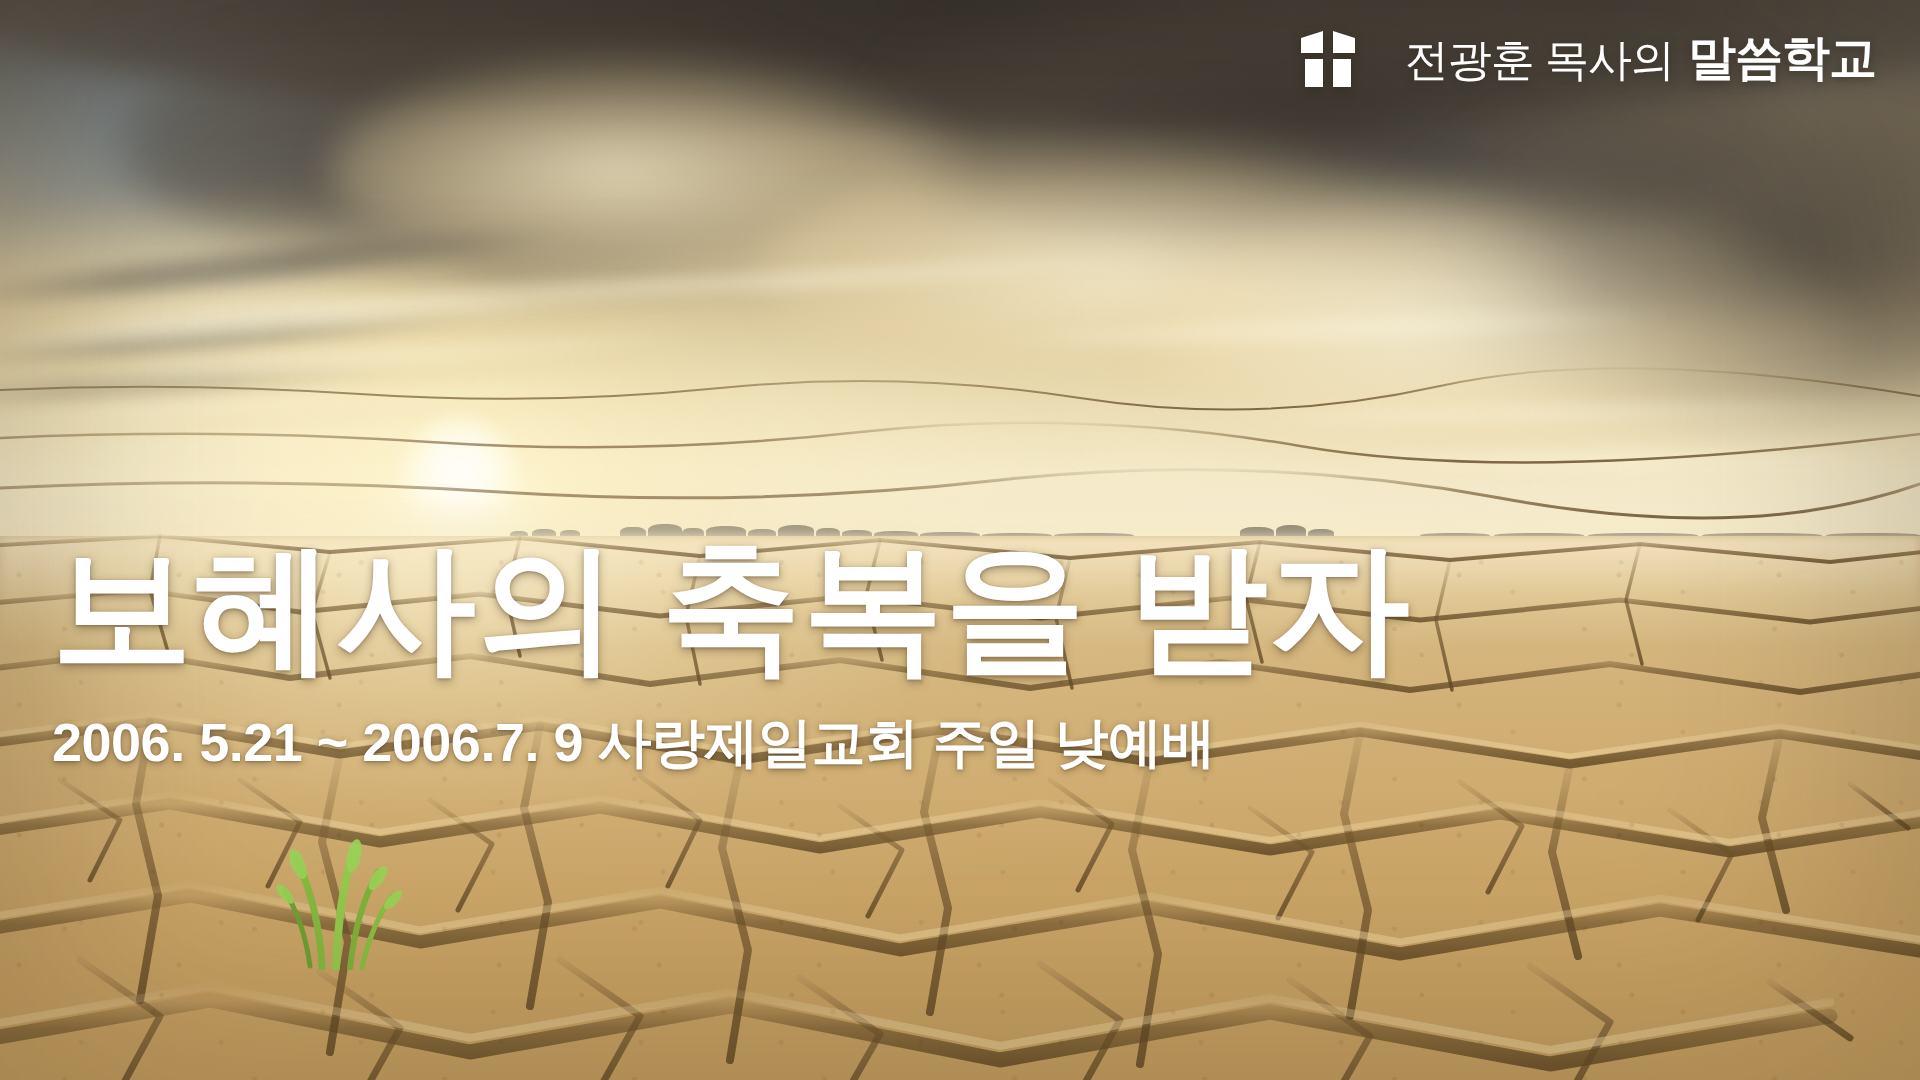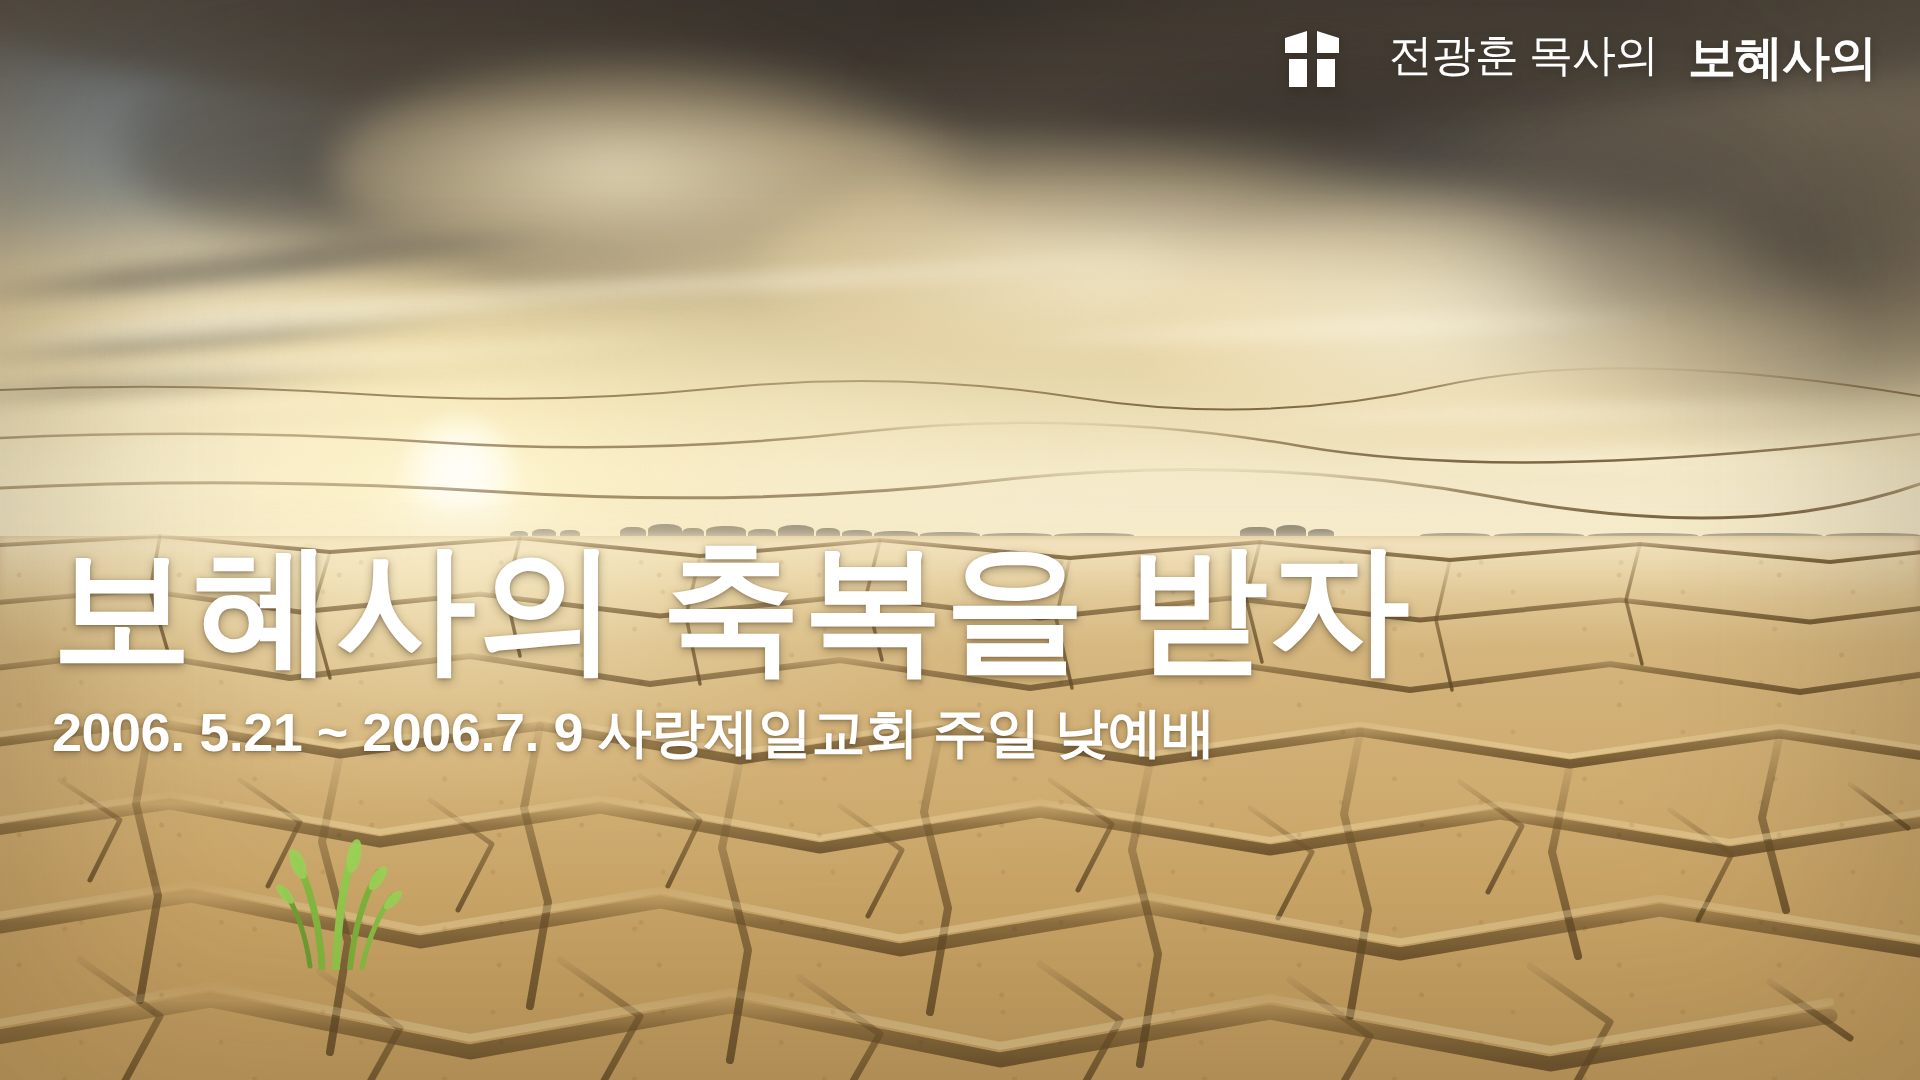--- a/index.html
+++ b/index.html
@@ -213,42 +213,42 @@
   .sprout { position:absolute; left:250px; top:820px; width:190px; height:150px; }
 
   
   .brand {
     position:absolute; right:44px; top:26px;
     display:flex; align-items:center; gap:16px;
     filter:drop-shadow(0 2px 5px rgba(40,34,24,.5));
   }
   .brand-mark { width:58px; height:62px; flex:0 0 auto; }
   .brand-text {
-    display:flex; align-items:flex-start; gap:16px;
+    display:flex; align-items:flex-end; gap:0;
     color:#ffffff; white-space:nowrap;margin-left:32px;
   }
   .brand-regular { font-size:44px; font-weight:400; letter-spacing:-1px; }
   .brand-bold    { font-size:48px; font-weight:700; letter-spacing:-1px; margin-left:14px; }
 
   
   .title-block { position:absolute; left:52px; top:534px; }
 
   .main-title {
     font-size:140px;
     font-weight:700;
     color:#ffffff;
     letter-spacing:2px;
     line-height:1.05;
     white-space:nowrap;
     text-shadow:
       0 3px 10px rgba(70,50,24,.42),
       0 1px 3px rgba(70,50,24,.30);
   }
   .sub-title {
-    margin-top:16px;
+    margin-top:26px;
     font-size:54px;
     font-weight:700;
     color:#ffffff;
     letter-spacing:-0.5px;
     white-space:nowrap;
     text-shadow:
       0 2px 7px rgba(70,50,24,.45),
       0 1px 2px rgba(70,50,24,.3);
   }
 
@@ -444,21 +444,21 @@
   <div class="brand">
     <svg class="brand-mark" viewBox="0 0 58 62">
 
       <path d="M2 11 L24 4 L24 26 L2 26 Z" fill="#ffffff"></path>
       <path d="M34 4 L56 11 L56 26 L34 26 Z" fill="#ffffff"></path>
       <path d="M6 32 L24 32 L24 60 L6 60 Z" fill="#ffffff"></path>
       <path d="M34 32 L52 32 L52 60 L34 60 Z" fill="#ffffff"></path>
     </svg>
     <div class="brand-text">
       <span class="brand-regular">전광훈 목사의</span>
-      <span class="brand-bold">보혜사의</span>
+      <span class="brand-bold">말씀학교</span>
     </div>
   </div>
 
   <div class="title-block">
     <div class="main-title">보혜사의 축복을 받자</div>
     <div class="sub-title">2006. 5.21 ~ 2006.7. 9 사랑제일교회 주일 낮예배</div>
   </div>
 
 </div>
 

